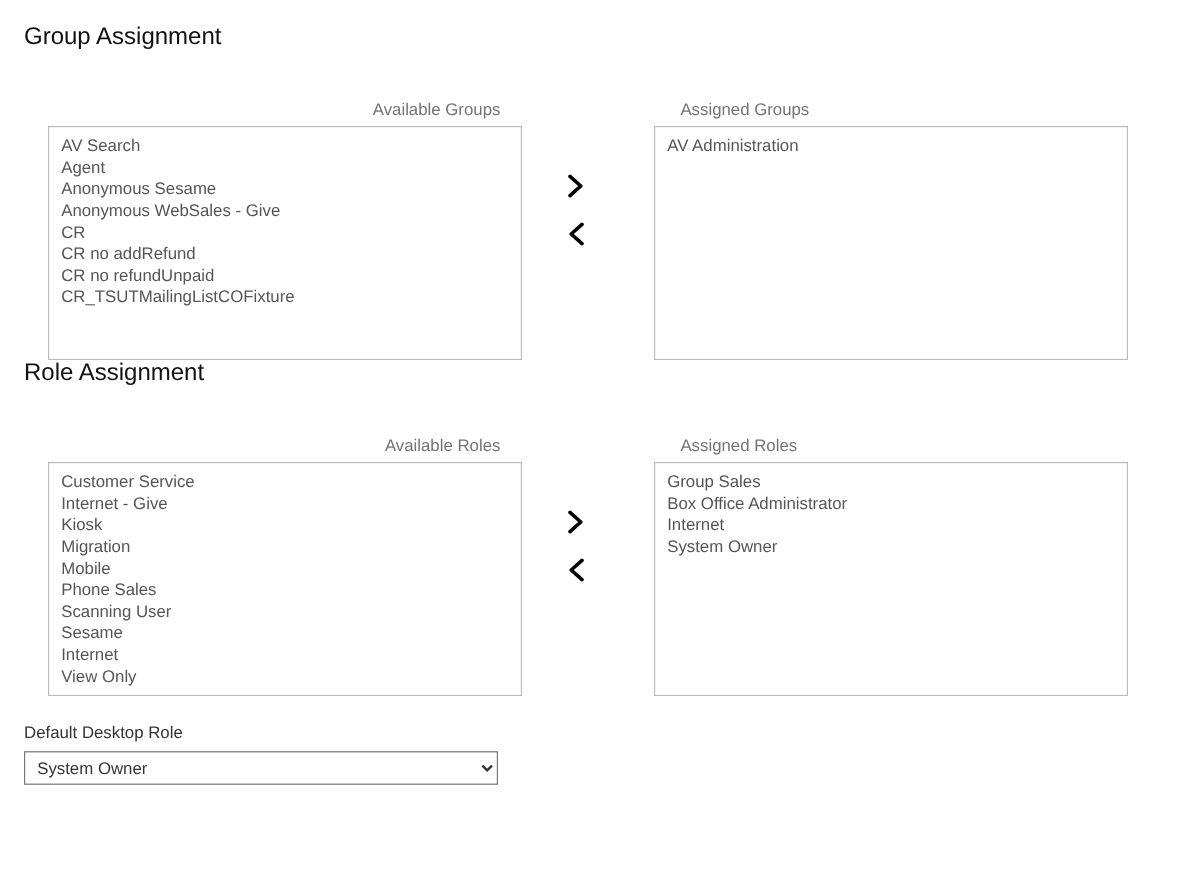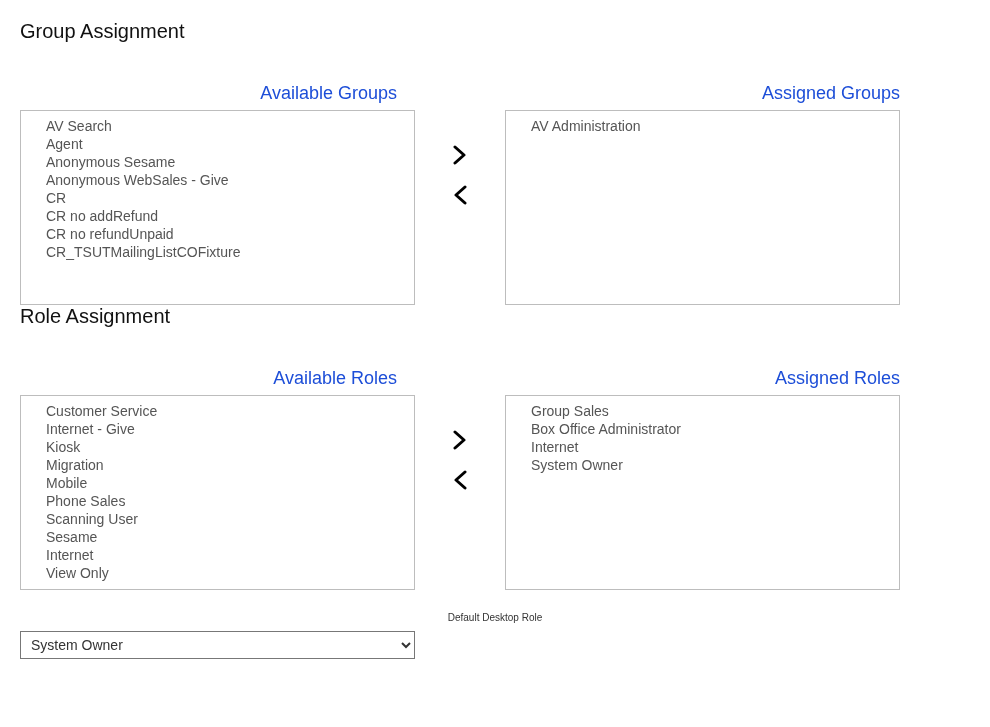--- a/index.html
+++ b/index.html
@@ -22,41 +22,43 @@
   .picker-row {
     display: flex;
     align-items: flex-start;
     gap: 30px;
   }
   .picker-col {
     display: flex;
     flex-direction: column;
   }
   .picker-label {
-    font-size: 18px;
-    color: #1d4ed8;
+    font-size: 14px;
+    color: #737373;
     margin-bottom: 6px;
   }
   .picker-col.left .picker-label {
     text-align: right;
     padding-right: 18px;
   }
   .picker-col.right .picker-label {
-    text-align: right;
+    text-align: left;
     padding-left: 2px;
+    margin-left: 40px;
   }
   .listbox {
     width: 395px;
     height: 195px;
     border: 1px solid #bdbdbd;
     overflow-y: scroll;
-    padding: 6px 25px;
+    padding: 6px 10px;
     font-size: 14px;
     color: #555;
     line-height: 18px;
+    margin-left: 20px;
   }
   .listbox .item {
     white-space: nowrap;
     cursor: default;
   }
   .transfer-buttons {
     display: flex;
     flex-direction: column;
     align-items: center;
     justify-content: center;
@@ -68,25 +70,24 @@
     background: none;
     border: none;
     padding: 2px;
     cursor: pointer;
     display: flex;
     align-items: center;
     justify-content: center;
   }
   .transfer-btn svg { display: block; }
   .field-label {
-    font-size: 10px;
+    font-size: 14px;
     color: #333;
     margin-top: 22px;
     margin-bottom: 8px;
-    text-align: center;
   }
   .select {
     width: 395px;
     height: 28px;
     border: 1px solid #777;
     font-size: 14px;
     padding: 2px 6px;
     color: #333;
     background: #fff;
   }

